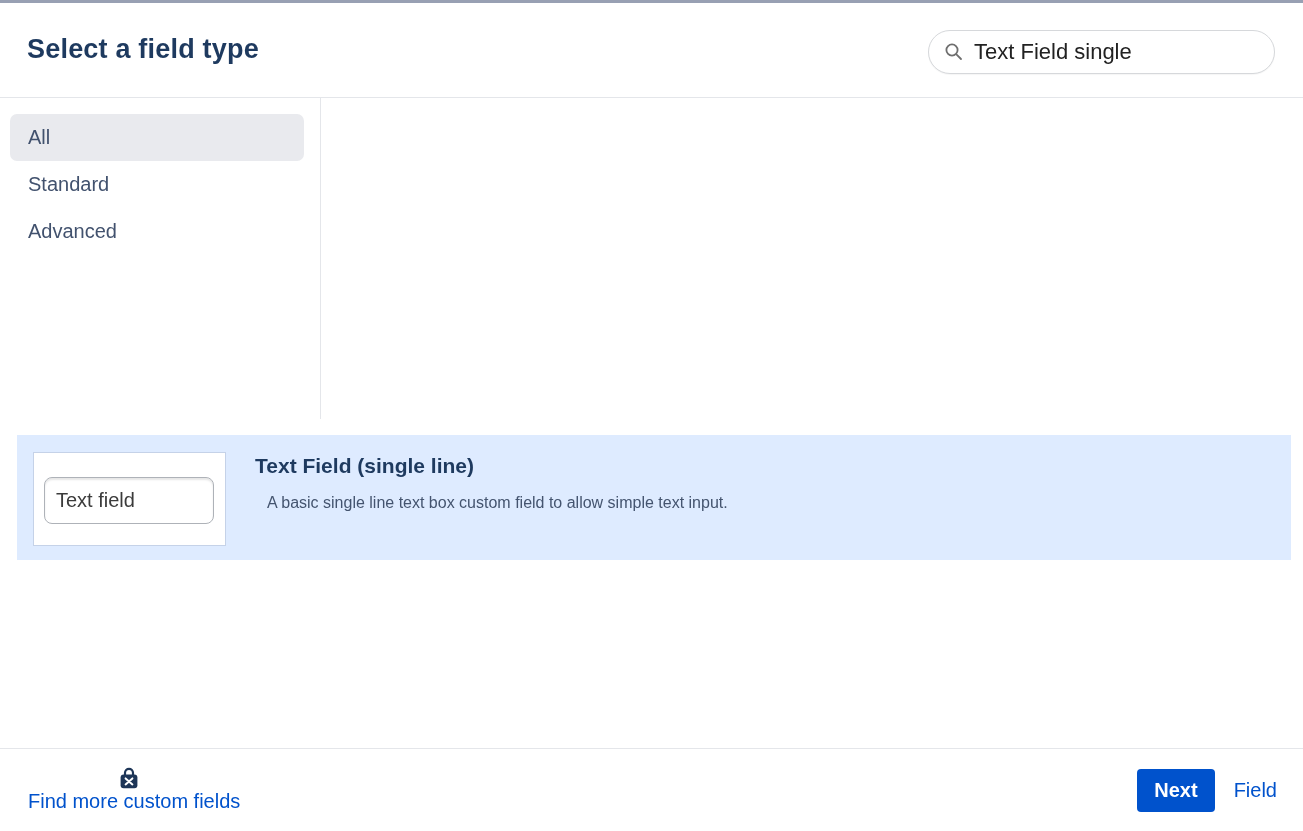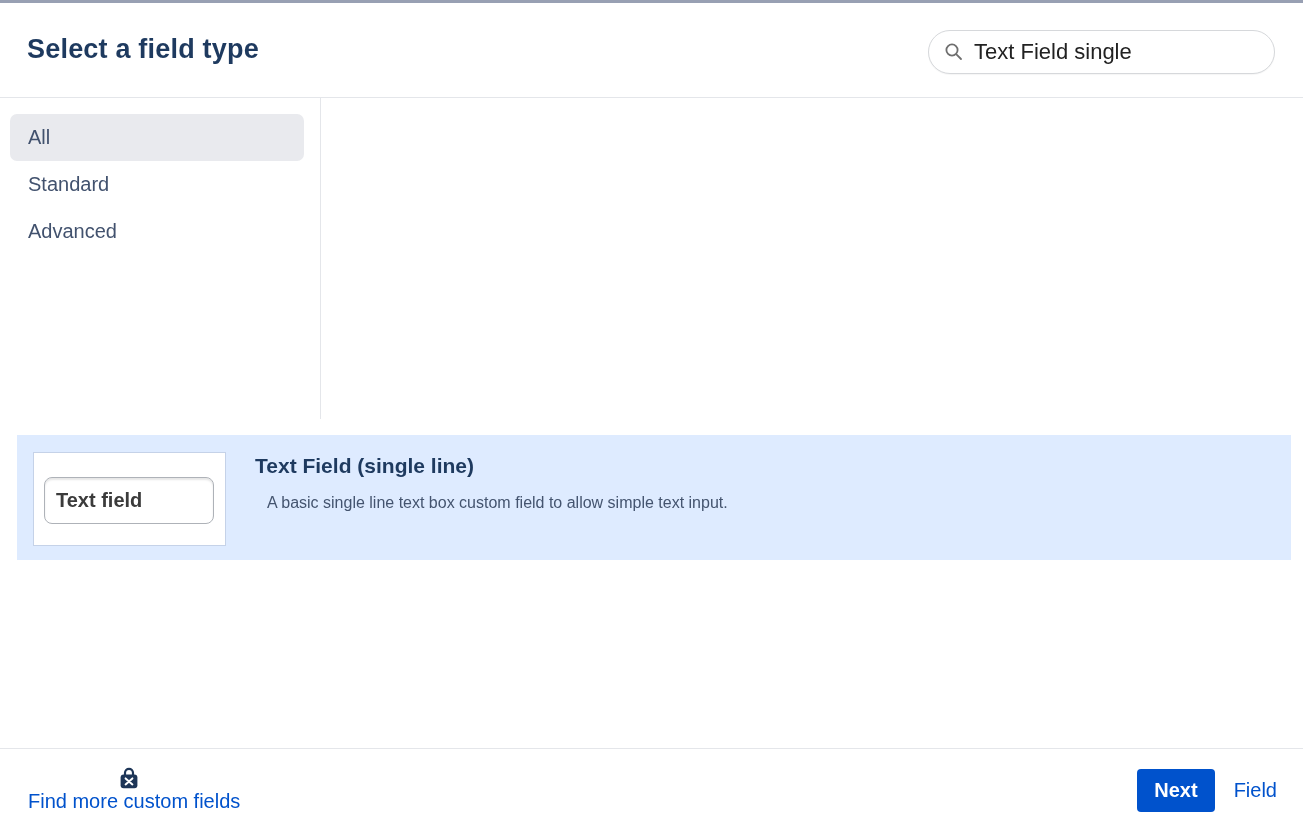--- a/index.html
+++ b/index.html
@@ -92,21 +92,21 @@
   }
   .preview-input {
     position: absolute; left: 10px; top: 24px;
     width: 170px; height: 47px;
     background: #ffffff;
     border: 1px solid #aeb2b8;
     border-radius: 8px;
     box-shadow: inset 0 2px 2px rgba(0,0,0,0.10);
     display: flex; align-items: center;
     padding-left: 11px;
-    font-size: 20px; color: #3b3b3b; font-weight: bold;
+    font-size: 20px; color: #3b3b3b;
   }
   .row-text { margin-left: 29px; padding-top: 2px; }
   .row-title {
     margin: 0 0 6px 0;
     font-size: 21px; font-weight: 700; color: #1e3a5f;
   }
   .row-desc {
     margin: 12px;
     font-size: 16px; color: #44546f;
     line-height: 26px;

